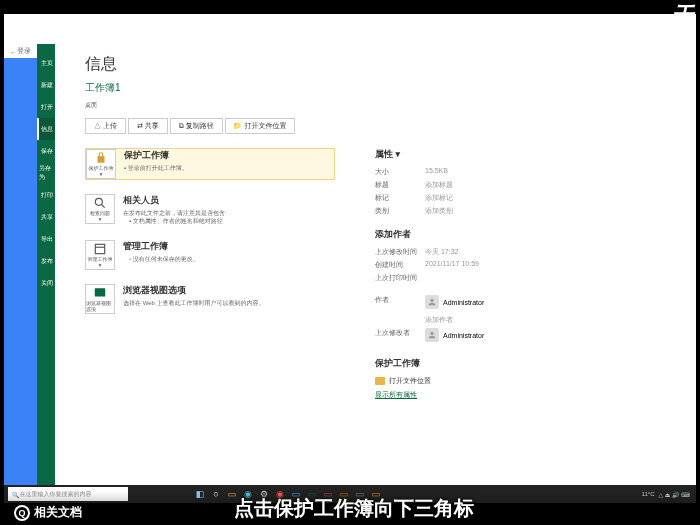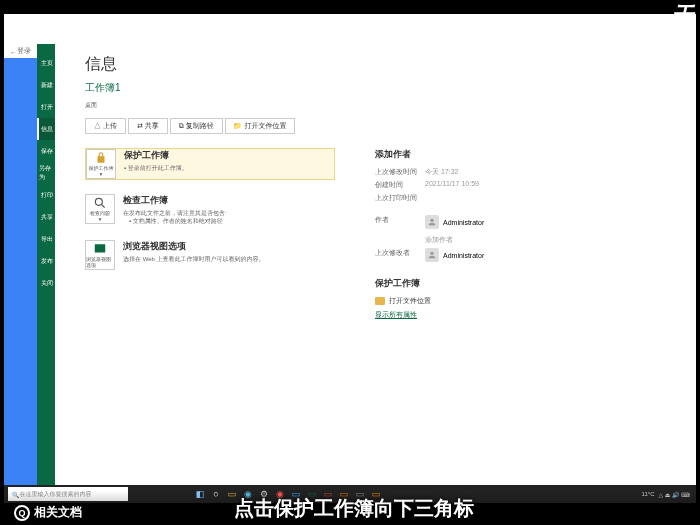--- a/index.html
+++ b/index.html
@@ -110,42 +110,75 @@
           <div class="info-card">
             <div class="card-icon">
               <svg viewBox="0 0 24 24" fill="none" stroke="#555" stroke-width="2">
                     <circle cx="10" cy="10" r="6"></circle>
                     <path d="M15 15l5 5"></path>
                   </svg>
               <span>检查问题</span>
               <span class="chevron">▼</span>
             </div>
             <div class="card-body">
-              <div class="card-title">检查工作簿</div>
+              <div class="card-title">相关人员</div>
               <div class="card-desc">在发布此文件之前，请注意其是否包含:</div>
               <div class="card-bullet">▪ 文档属性、作者的姓名和绝对路径</div>
             </div>
           </div>
 
+          <div class="info-card">
+            <div class="card-icon">
+              <svg viewBox="0 0 24 24" fill="none" stroke="#555" stroke-width="2">
+                    <rect x="4" y="4" width="16" height="16"></rect>
+                    <path d="M4 9h16"></path>
+                  </svg>
+              <span>管理工作簿</span>
+              <span class="chevron">▼</span>
+            </div>
+            <div class="card-body">
+              <div class="card-title">管理工作簿</div>
+              <div class="card-bullet">▫ 没有任何未保存的更改。</div>
+            </div>
+          </div>
 
           <div class="info-card">
             <div class="card-icon">
               <svg viewBox="0 0 24 24" fill="#0a6842">
                     <rect x="3" y="4" width="18" height="14" rx="1"></rect>
                   </svg>
               <span>浏览器视图选项</span>
             </div>
             <div class="card-body">
               <div class="card-title">浏览器视图选项</div>
               <div class="card-desc">选择在 Web 上查看此工作簿时用户可以看到的内容。</div>
             </div>
           </div>
         </div>
 
         <div class="right-col">
+          <div class="prop-section">
+            <div class="prop-header">属性 ▾</div>
+            <div class="prop-row">
+                  <span class="prop-label">大小</span>
+                  <span class="prop-value">15.5KB</span>
+                </div>
+            <div class="prop-row">
+                  <span class="prop-label">标题</span>
+                  <span class="prop-value">添加标题</span>
+                </div>
+            <div class="prop-row">
+                  <span class="prop-label">标记</span>
+                  <span class="prop-value">添加标记</span>
+                </div>
+            <div class="prop-row">
+                  <span class="prop-label">类别</span>
+                  <span class="prop-value">添加类别</span>
+                </div>
+          </div>
           <div class="prop-section">
             <div class="prop-header">添加作者</div>
             <div class="prop-row">
                   <span class="prop-label">上次修改时间</span>
                   <span class="prop-value">今天 17:32</span>
                 </div>
             <div class="prop-row">
                   <span class="prop-label">创建时间</span>
                   <span class="prop-value">2021/11/17 10:59</span>
                 </div>

